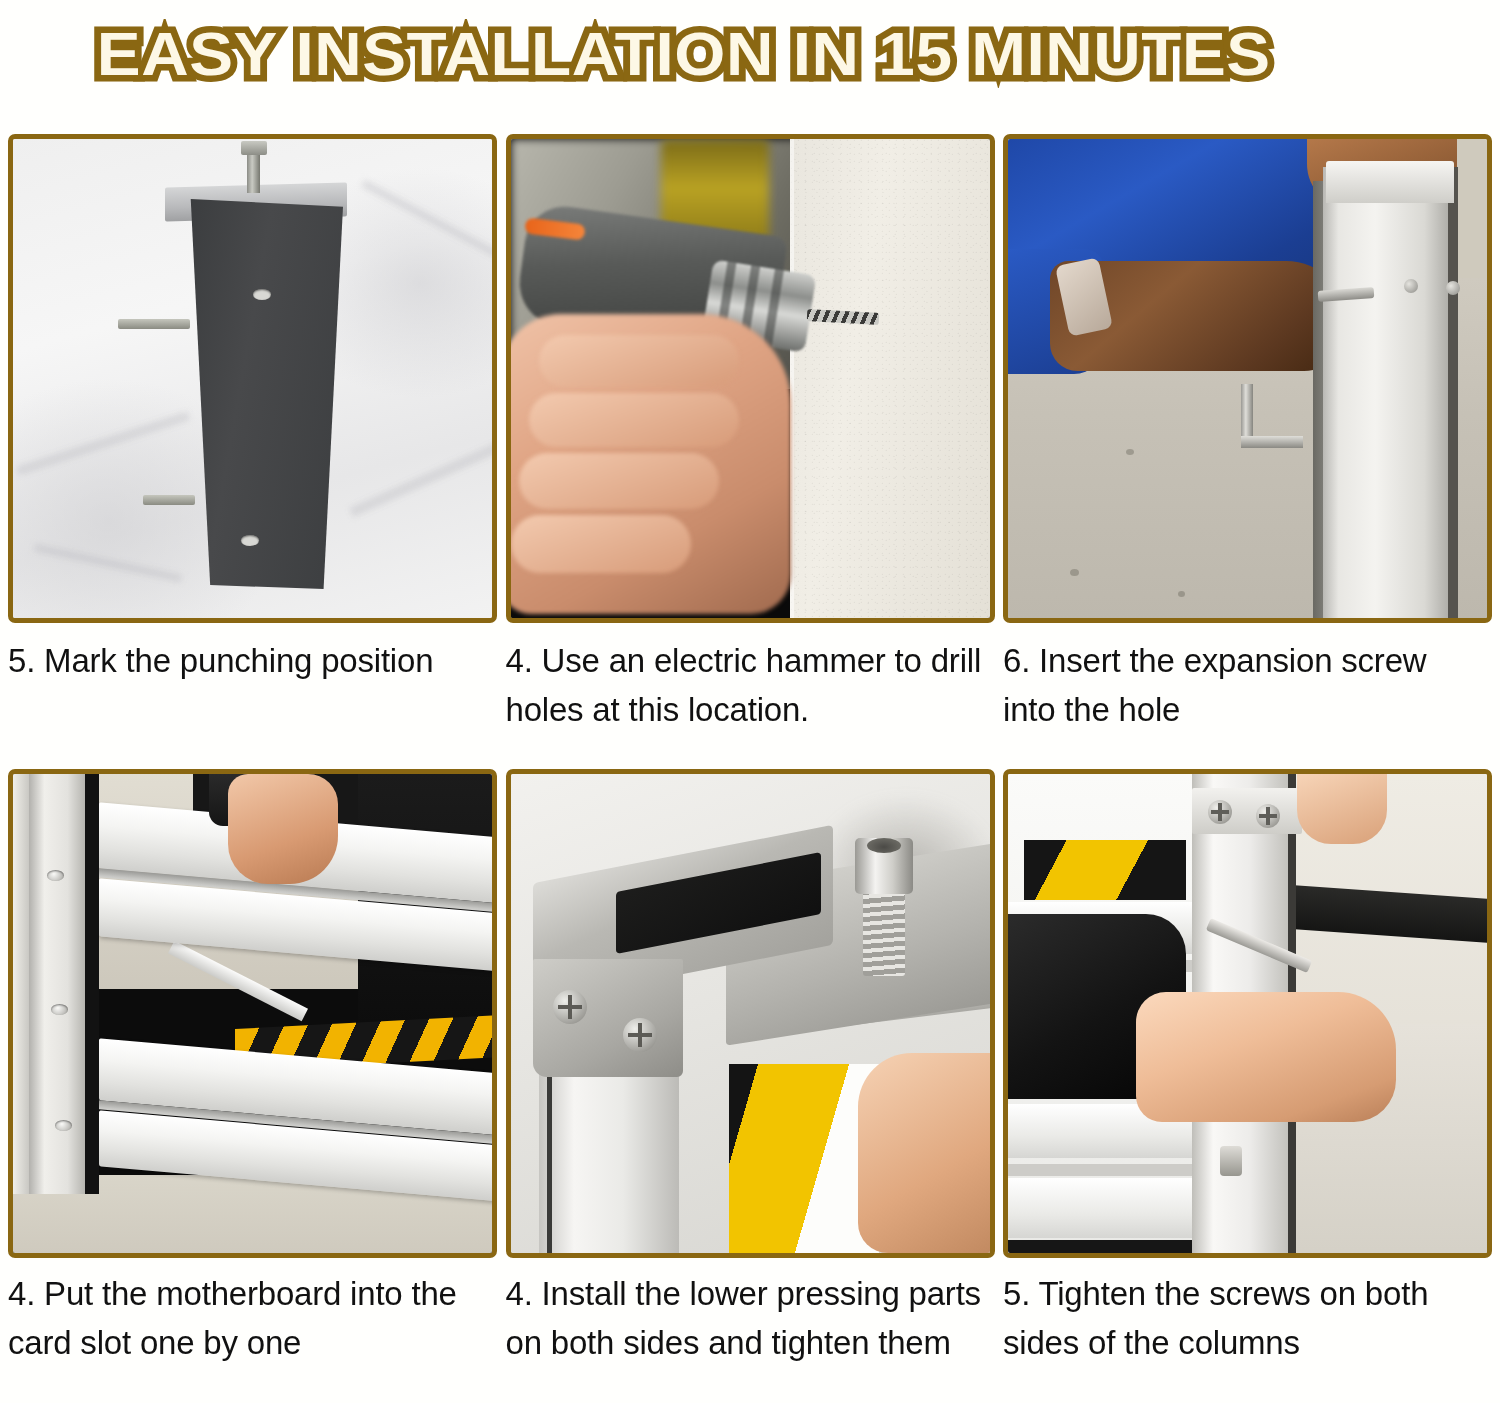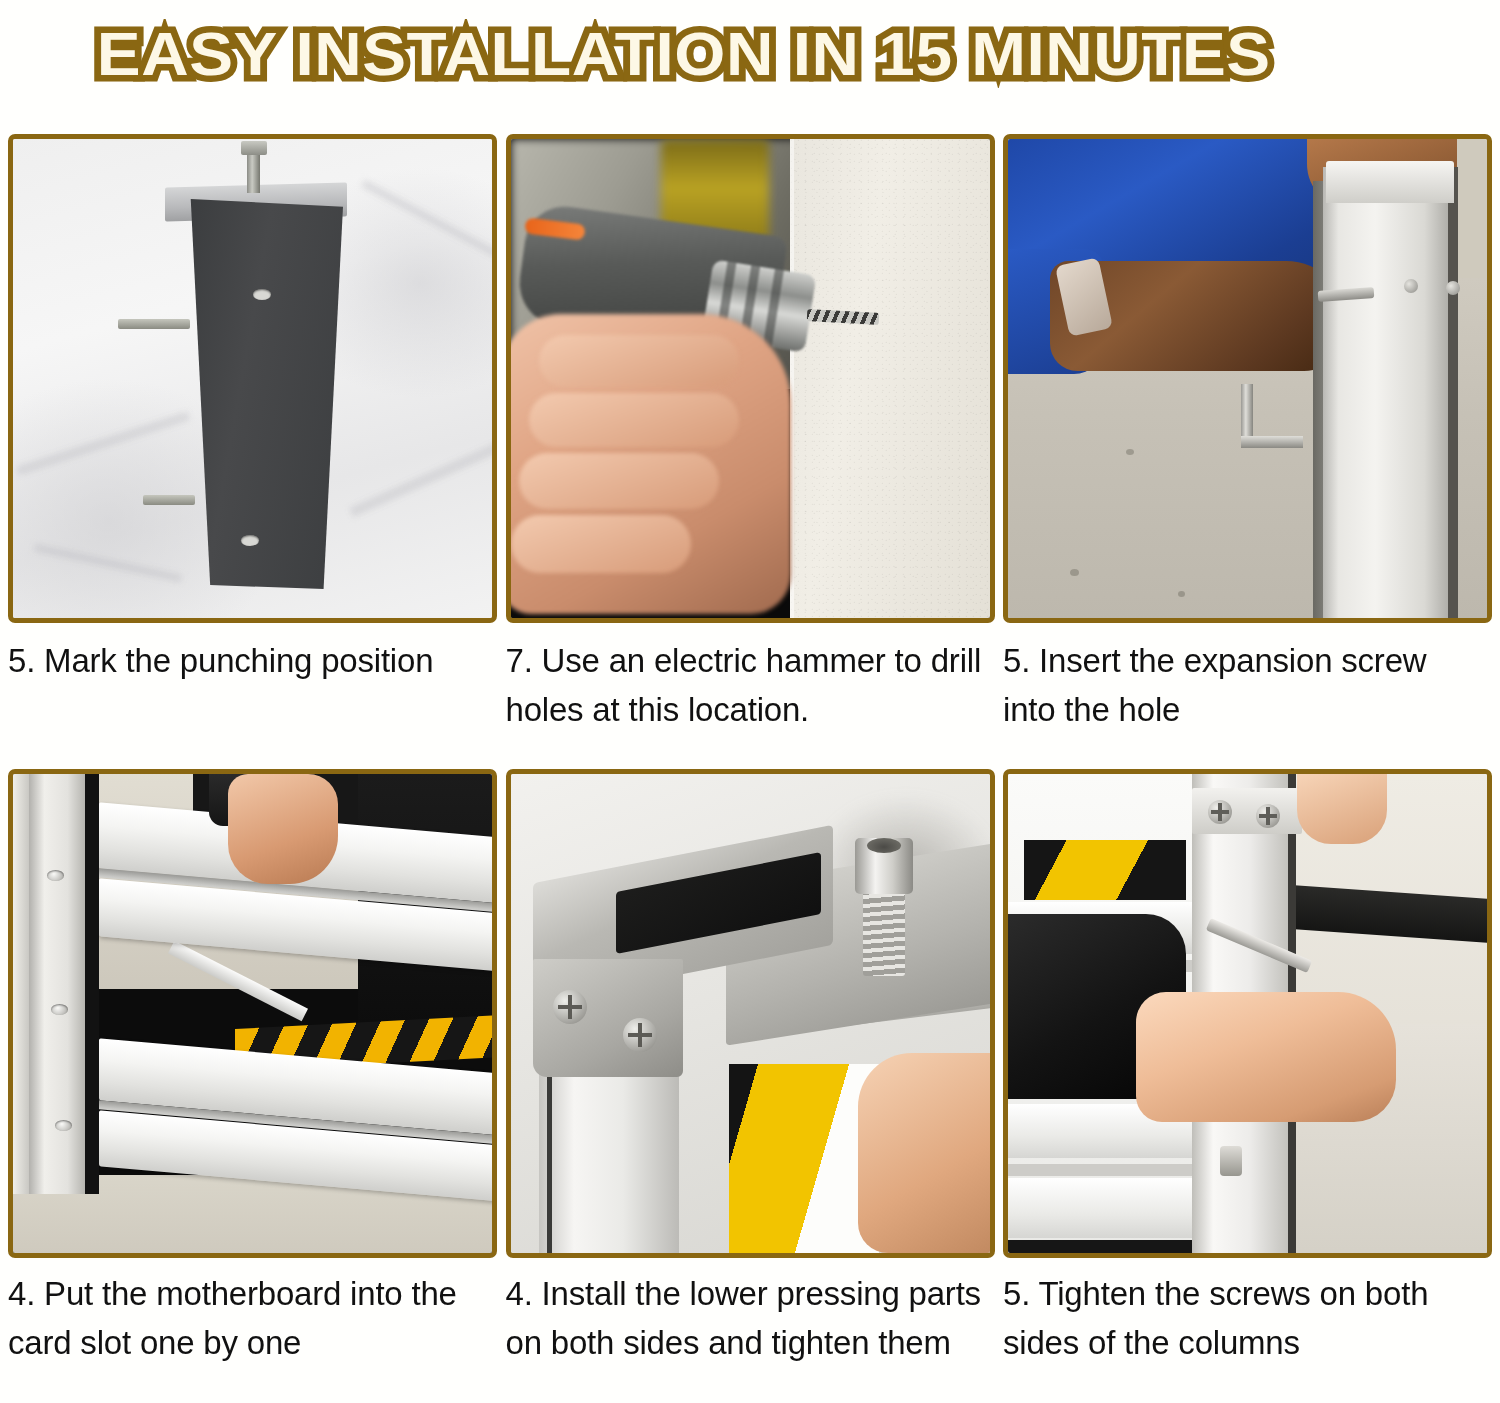--- a/index.html
+++ b/index.html
@@ -598,23 +598,23 @@
           <div class="p3-screw" style="left:438px;top:142px;"></div>
           <div class="p3-tool"></div>
           <div class="p3-allen"></div>
           <div class="p3-allen-foot"></div>
         </div>
       </div>
     </div>
 
     <div class="caption">5. Mark the punching position</div>
     <div class="col-gap"></div>
-    <div class="caption">7. Use an electric hammer to drill holes at this location.</div>
+    <div class="caption">4. Use an electric hammer to drill holes at this location.</div>
     <div class="col-gap"></div>
-    <div class="caption">5. Insert the expansion screw into the hole</div>
+    <div class="caption">6. Insert the expansion screw into the hole</div>
 
     <div class="cell">
       <div class="photo">
         <div class="photo-inner">
           <div class="p4-bg"></div>
           <div class="p4-wallback"></div>
           <div class="p4-darkback"></div>
           <div class="p4-darkback2"></div>
           <div class="p4-floor"></div>
           <div class="p4-hazard"></div>

